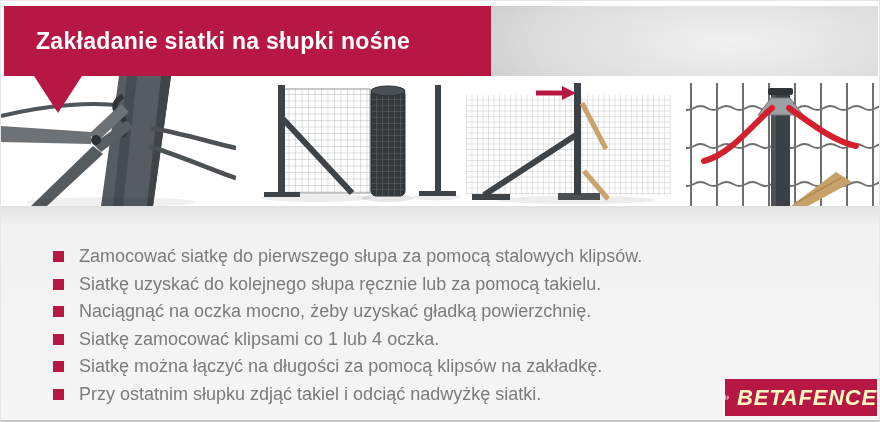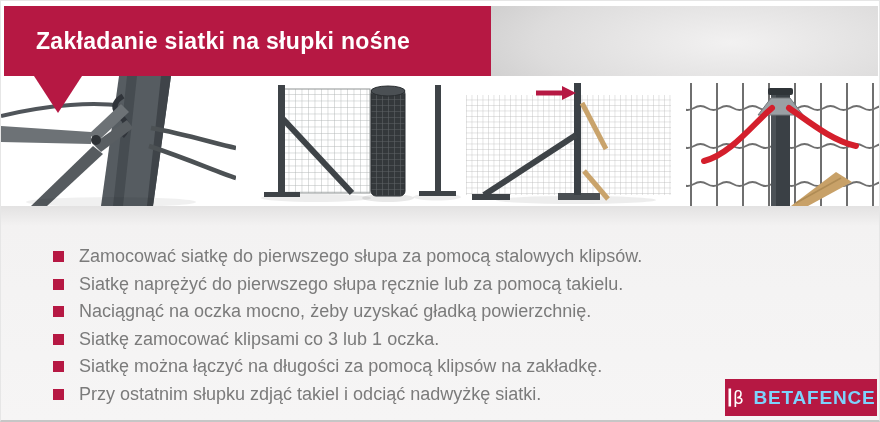--- a/index.html
+++ b/index.html
@@ -36,21 +36,21 @@
   }
   .bullet-list{list-style:none;margin:8px;padding:0;position:absolute;left:44px;top:29px;}
   .bullet-list li{display:flex;align-items:center;height:27.5px;}
   .bullet{width:11px;height:11px;background:#b61843;margin-right:15px;flex:0 0 auto;}
   .bullet-text{font-size:18px;color:#7b7b7b;white-space:nowrap;}
   
   .logo-box{
     position:absolute;right:4px;bottom:5px;width:152px;height:37px;background:#b61843;
     display:flex;align-items:center;justify-content:center;gap:7px;
   }
-  .logo-text{color:#7dd3fc;font-size:19px;font-weight:700;letter-spacing:.8px;}
+  .logo-text{color:#fef9c3;font-size:22px;font-weight:700;letter-spacing:.8px;font-style:italic;}
 </style>
 </head>
 <body>
 
 <div class="page">
 
   <div class="header-red">
     <div class="header-title">Zakładanie siatki na słupki nośne</div>
   </div>
   <div class="header-metal"></div>
@@ -143,29 +143,29 @@
   </div>
 
   <div class="info">
     <ul class="bullet-list">
       <li>
         <span class="bullet"></span>
         <span class="bullet-text">Zamocować siatkę do pierwszego słupa za pomocą stalowych klipsów.</span>
       </li>
       <li>
         <span class="bullet"></span>
-        <span class="bullet-text">Siatkę naprężyć do pierwszego słupa ręcznie lub za pomocą takielu.</span>
+        <span class="bullet-text">Siatkę uzyskać do kolejnego słupa ręcznie lub za pomocą takielu.</span>
       </li>
       <li>
         <span class="bullet"></span>
         <span class="bullet-text">Naciągnąć na oczka mocno, żeby uzyskać gładką powierzchnię.</span>
       </li>
       <li>
         <span class="bullet"></span>
-        <span class="bullet-text">Siatkę zamocować klipsami co 3 lub 1 oczka.</span>
+        <span class="bullet-text">Siatkę zamocować klipsami co 1 lub 4 oczka.</span>
       </li>
       <li>
         <span class="bullet"></span>
         <span class="bullet-text">Siatkę można łączyć na długości za pomocą klipsów na zakładkę.</span>
       </li>
       <li>
         <span class="bullet"></span>
         <span class="bullet-text">Przy ostatnim słupku zdjąć takiel i odciąć nadwyżkę siatki.</span>
       </li>
     </ul>

